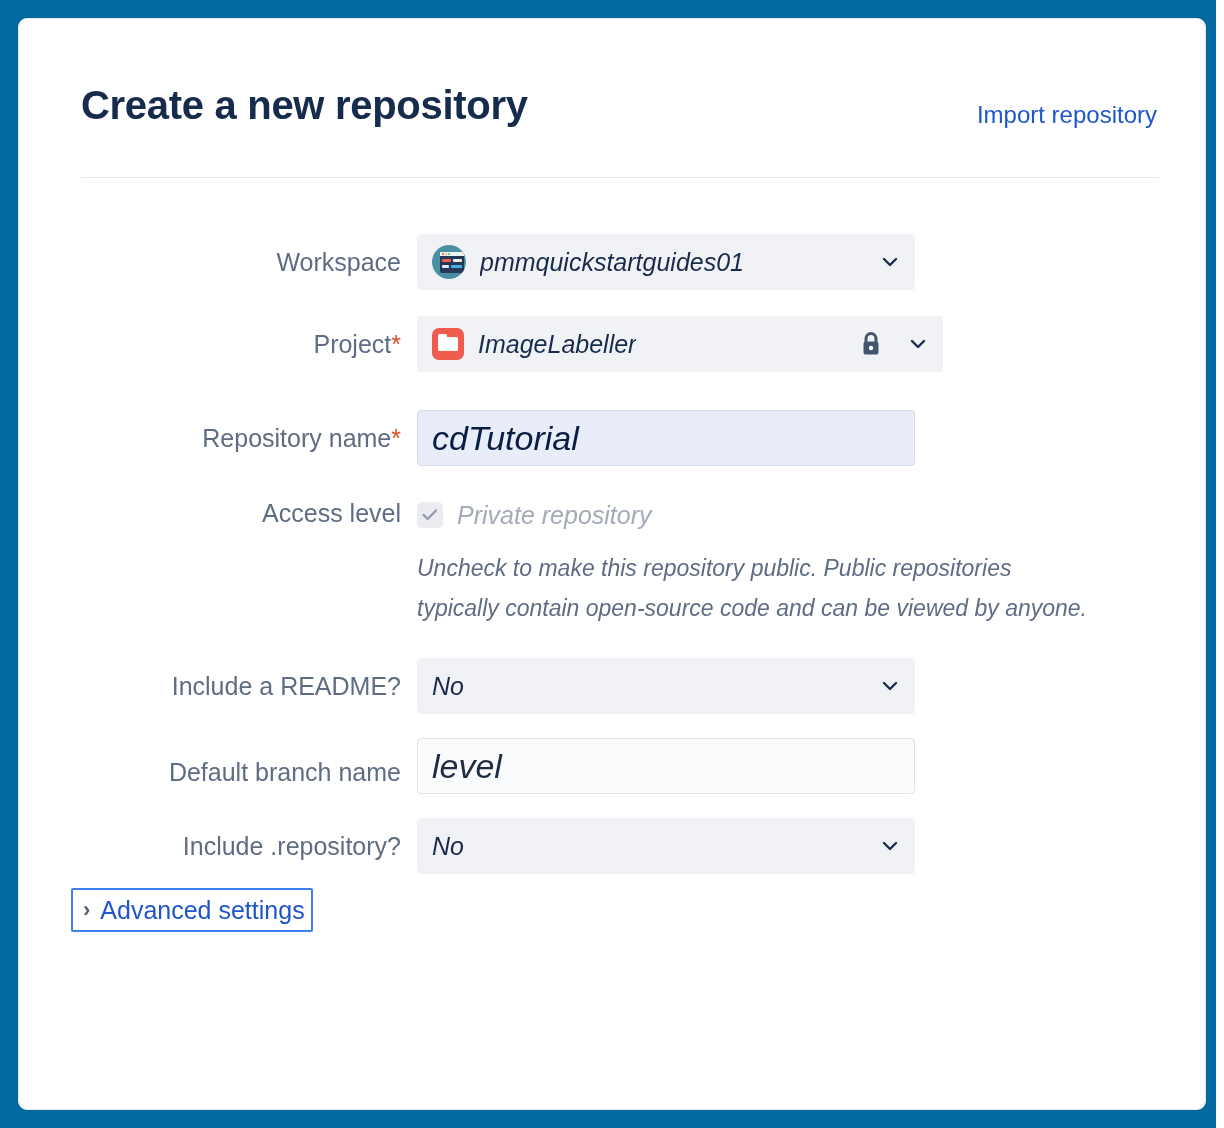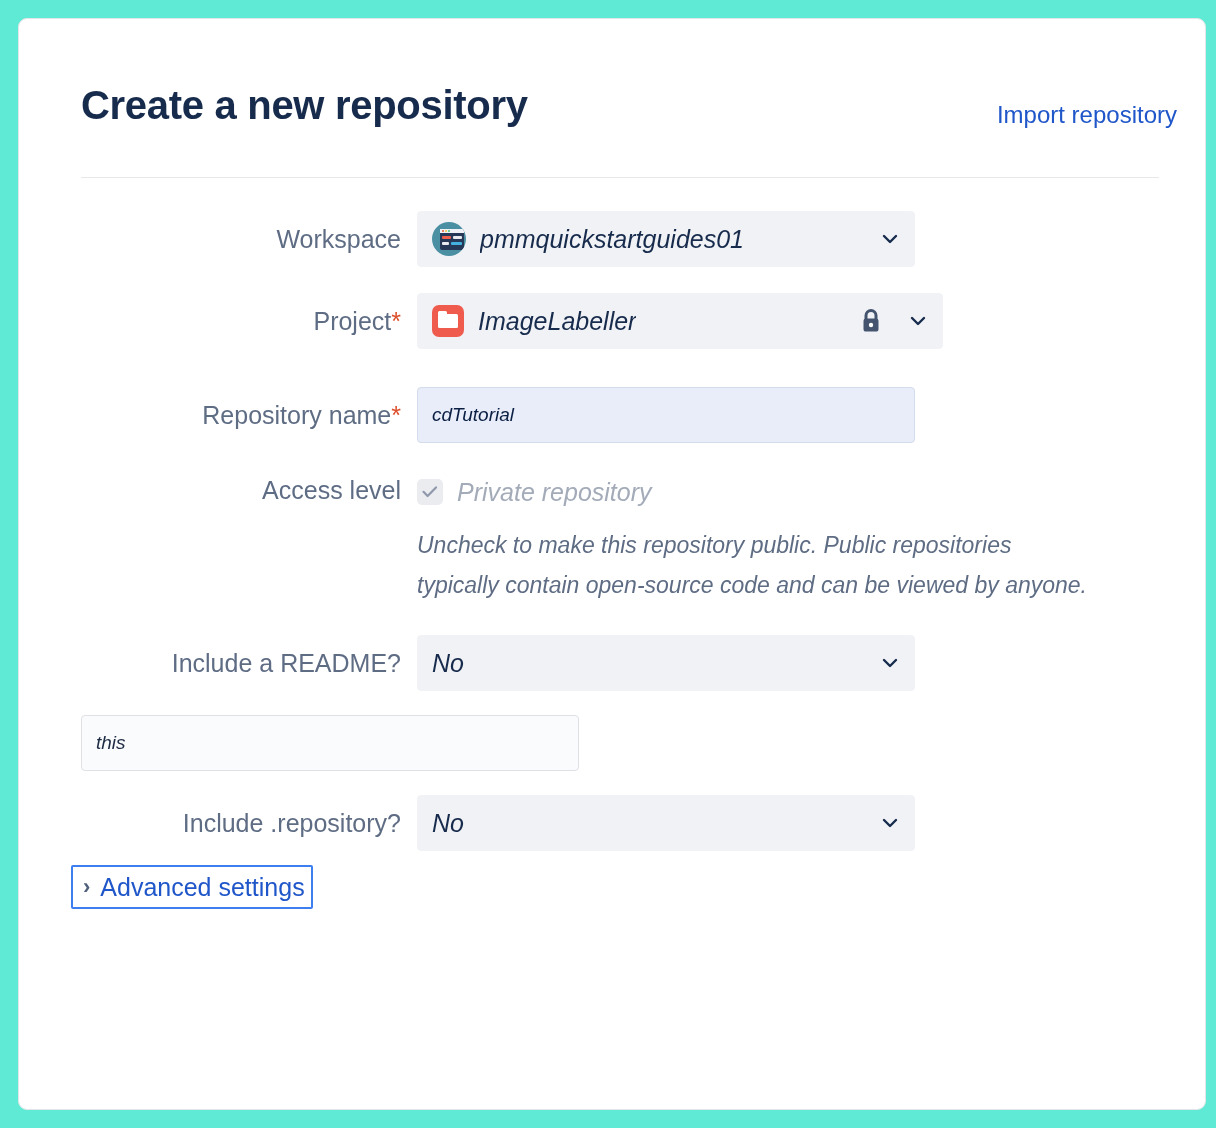--- a/index.html
+++ b/index.html
@@ -10,21 +10,21 @@
   body {
     width: 1224px;
     height: 1128px;
     font-family: "Liberation Sans", sans-serif;
     -webkit-font-smoothing: antialiased;
   }
   .page {
     position: relative;
     width: 1216px;
     height: 1128px;
-    background: #5eead4;
+    background: #0369a1;
     overflow: hidden;
   }
   .card {
     position: absolute;
     left: 18px;
     top: 18px;
     width: 1188px;
     height: 1092px;
     box-sizing: border-box;
     background: #ffffff;
@@ -58,21 +58,21 @@
     top: 158px;
     width: 1078px;
     height: 1px;
     background: #e7e8ea;
   }
 
   
   .form {
     position: absolute;
     left: 62px;
-    top: 192px;
+    top: 215px;
     width: 1100px;
   }
   .row {
     display: flex;
     align-items: flex-start;
     margin-bottom: 0;
   }
   .label-col {
     width: 336px;
     flex: 0 0 336px;
@@ -220,21 +220,21 @@
 
   
   .text-input {
     width: 498px;
     height: 56px;
     box-sizing: border-box;
     border-radius: 4px;
     display: flex;
     align-items: center;
     padding: 0 14px;
-    font-size: 19px;
+    font-size: 34px;
     cursor: text;
   }
   .text-input.focused {
     background: #e8edf9;
     border: 1px solid #d4dbeb;
     color: #091e42;
   }
   .text-input.normal {
     background: #fafbfc;
     border: 1px solid #dfe1e6;
@@ -324,21 +324,21 @@
     line-height: 32px;
   }
 </style>
 </head>
 <body>
 
 <div class="page">
   <div class="card">
 
     <div class="page-title" style="left:62px;top:62px;position:absolute;">Create a new repository</div>
-    <div class="import-link" style="right:28px;top:82px;position:absolute;">Import repository</div>
+    <div class="import-link" style="right:48px;top:82px;position:absolute;">Import repository</div>
     <div class="divider"></div>
 
     <div class="form">
 
       <div class="row" style="margin-bottom:26px;">
         <div class="label-col" style="padding-top:12px;">Workspace</div>
         <div class="field-col">
           <div class="select">
             <span class="ws-avatar">
               <span class="win">
@@ -417,23 +417,24 @@
           <div class="select">
             <span class="value">No</span>
             <svg class="chev" viewBox="0 0 20 20">
               <path d="M4 7 L10 13 L16 7" fill="none" stroke="#172b4d" stroke-width="2.4" stroke-linecap="round" stroke-linejoin="round"></path>
             </svg>
           </div>
         </div>
       </div>
 
       <div class="row" style="margin-bottom:24px;">
+        <div class="label-col" style="padding-top:12px;line-height:44px;">Default branch name</div>
         <div class="field-col">
           <div class="text-input normal">
-            <span>this</span>
+            <span>level</span>
           </div>
         </div>
       </div>
 
       <div class="row" style="margin-bottom:14px;">
         <div class="label-col" style="padding-top:12px;">Include .repository?</div>
         <div class="field-col">
           <div class="select">
             <span class="value">No</span>
             <svg class="chev" viewBox="0 0 20 20">

